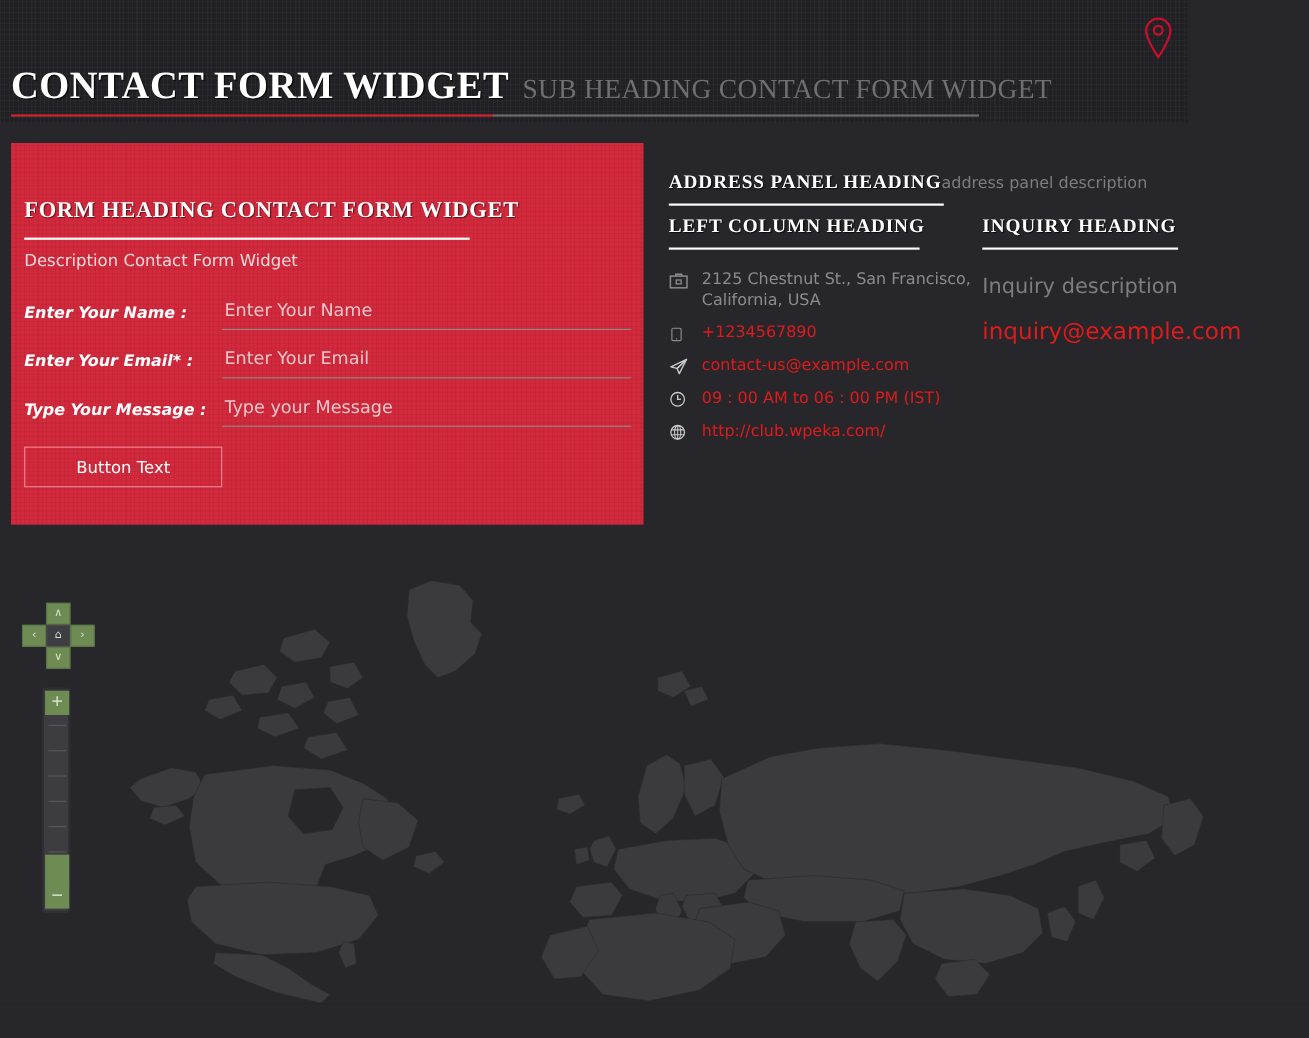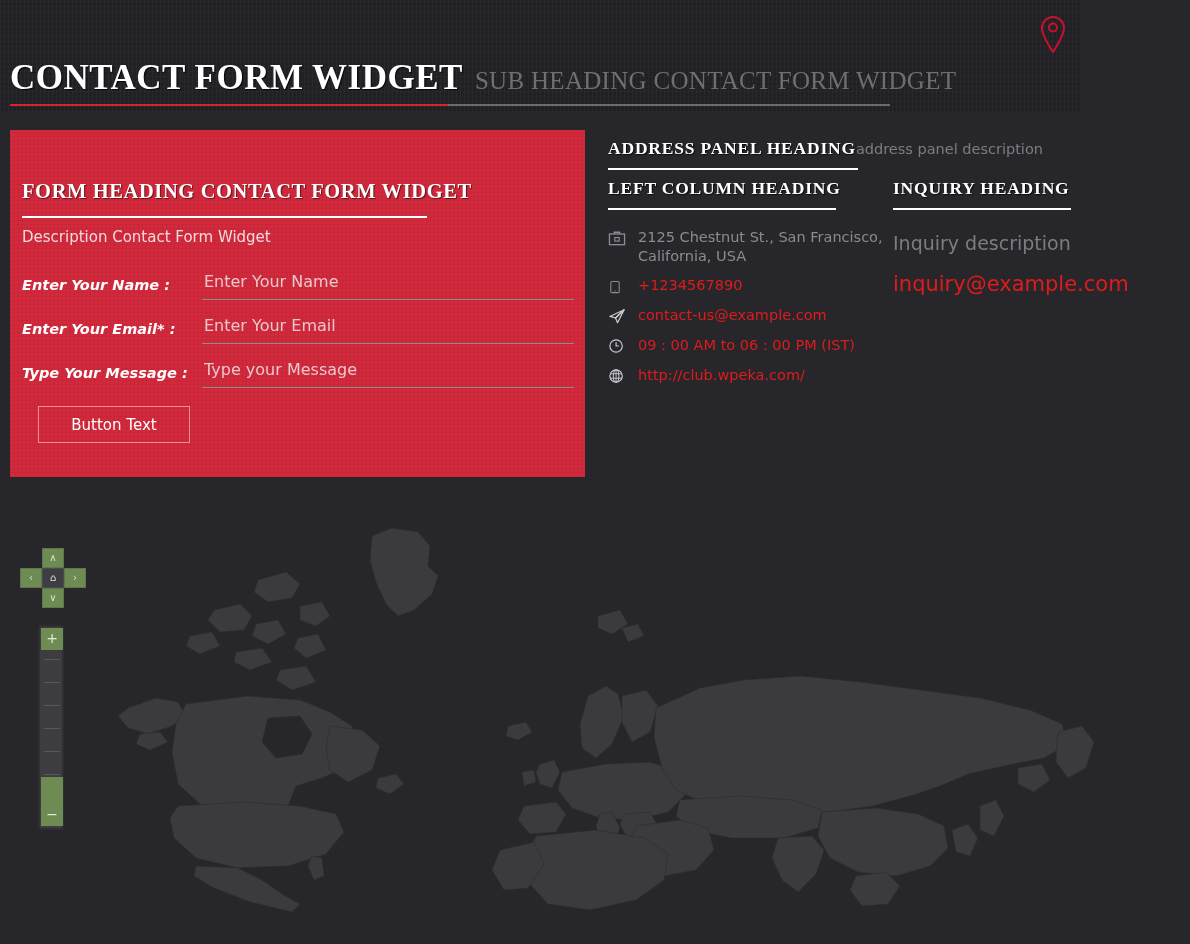--- a/index.html
+++ b/index.html
@@ -172,37 +172,37 @@
   }
 
   .form-field input::placeholder,
   .form-field textarea::placeholder {
     color: #e9c8cc;
     opacity: 1;
   }
 
   .submit-button {
     position: absolute;
-    left: 28px;
+    left: 12px;
     top: 276px;
-    width: 152px;
+    width: 180px;
     height: 37px;
     background: transparent;
     border: 1px solid #f08a96;
     color: #ffffff;
     font-family: "DejaVu Sans", sans-serif;
     font-size: 15px;
     cursor: pointer;
   }
 
   
   .address-panel {
     position: absolute;
     left: 608px;
-    top: 138px;
+    top: 155px;
     width: 560px;
   }
 
   .panel-heading {
     font-family: "Liberation Serif", "DejaVu Serif", serif;
     font-weight: bold;
     font-size: 17.5px;
     letter-spacing: 0.8px;
     color: #ffffff;
     text-shadow: 1px 1px 1px rgba(0,0,0,0.7);

